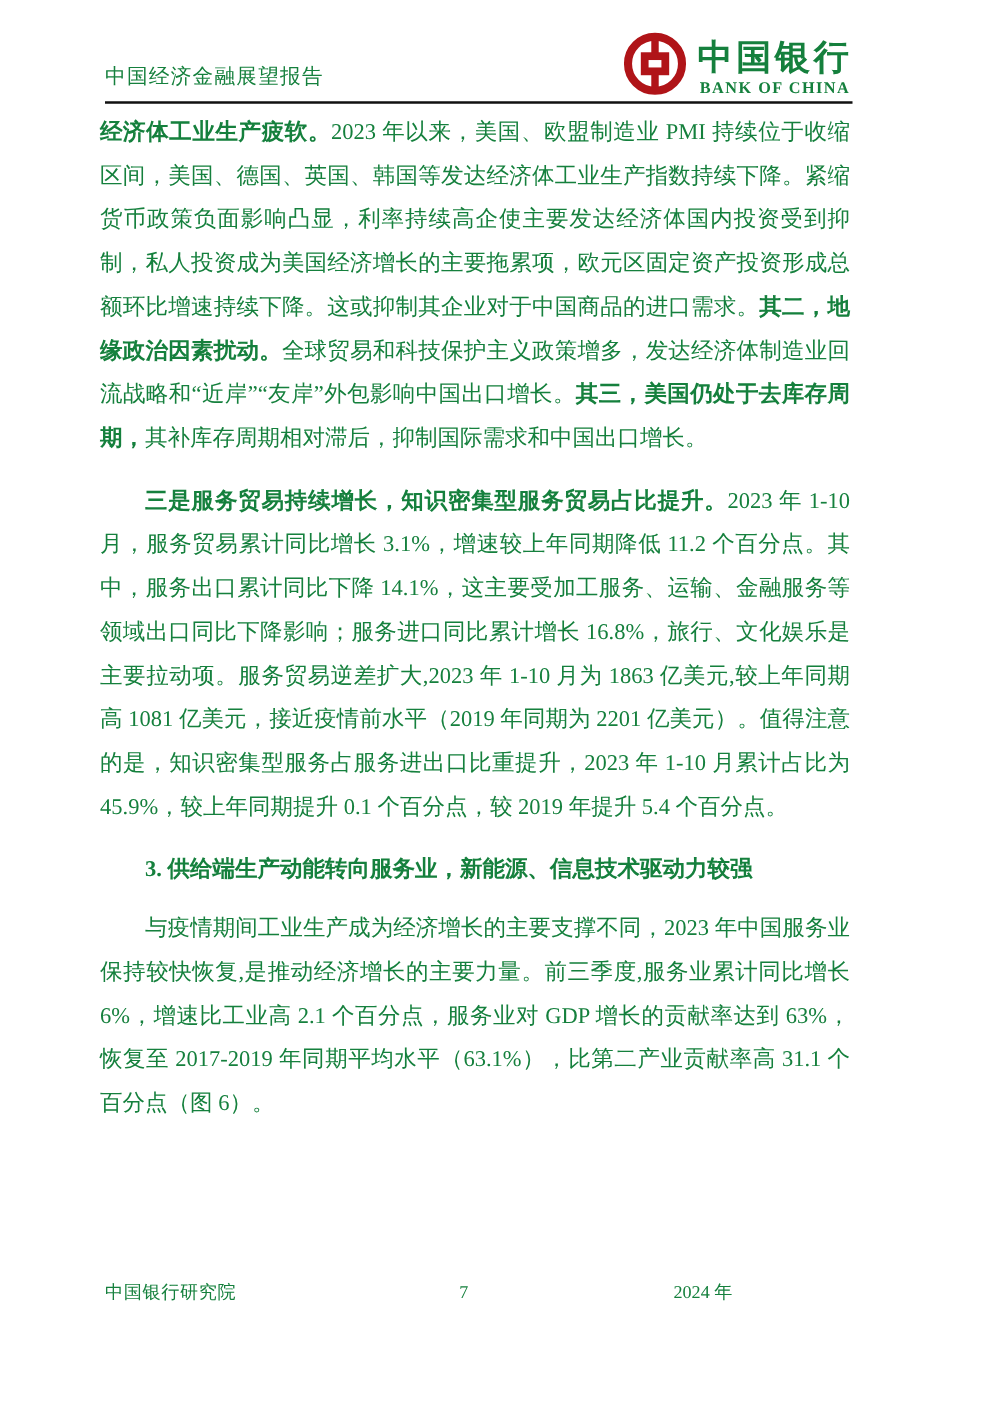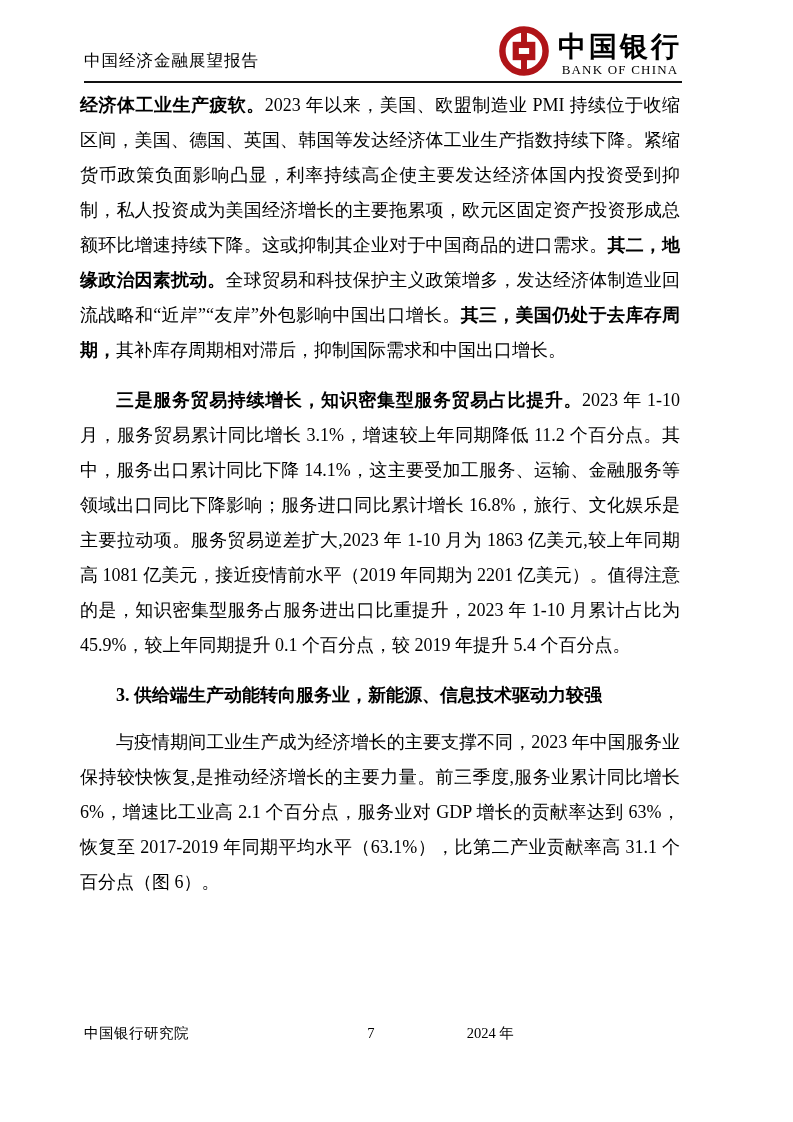--- a/index.html
+++ b/index.html
@@ -4,21 +4,21 @@
 <style>
   * { margin: 0; padding: 0; box-sizing: border-box; }
   html, body { background: #ffffff; }
   .page {
     position: relative;
     width: 736px;
     height: 1122px;
     background: #ffffff;
     overflow: hidden;
     font-family: "Liberation Serif", "DejaVu Serif", serif;
-    color: #000000;
+    color: #15803d;
   }
   
   .header {
     position: absolute;
     left: 84px;
     right: 54px;
     top: 24px;
     display: flex;
     justify-content: space-between;
     align-items: flex-end;
@@ -38,21 +38,21 @@
   .logo-text { display: flex; flex-direction: column; align-items: center; }
   .logo-cn {
     font-size: 28px;
     font-weight: bold;
     letter-spacing: 3px;
     line-height: 30px;
     white-space: nowrap;
   }
   .logo-en {
     font-size: 13px;
-    font-weight: 400;
+    font-weight: 700;
     letter-spacing: 1.2px;
     line-height: 16px;
     white-space: nowrap;
   }
   .header-rule {
     position: absolute;
     left: 84px;
     right: 54px;
     top: 81px;
     border-top: 2px solid #111111;
@@ -80,21 +80,21 @@
     position: absolute;
     left: 84px;
     right: 60px;
     top: 1024px;
     display: flex;
     align-items: baseline;
     font-size: 14.5px;
   }
   .footer-left  { flex: 1; text-align: left;  letter-spacing: 0.5px; }
   .footer-page  { flex: 1; text-align: center; }
-  .footer-right { flex: 1; text-align: left; padding-right: 18px; }
+  .footer-right { flex: 1; text-align: center; padding-right: 18px; }
 </style>
 </head>
 <body>
 
 <div class="page">
 
   <div class="header">
     <div class="report-title">中国经济金融展望报告</div>
 
     <div class="logo">

